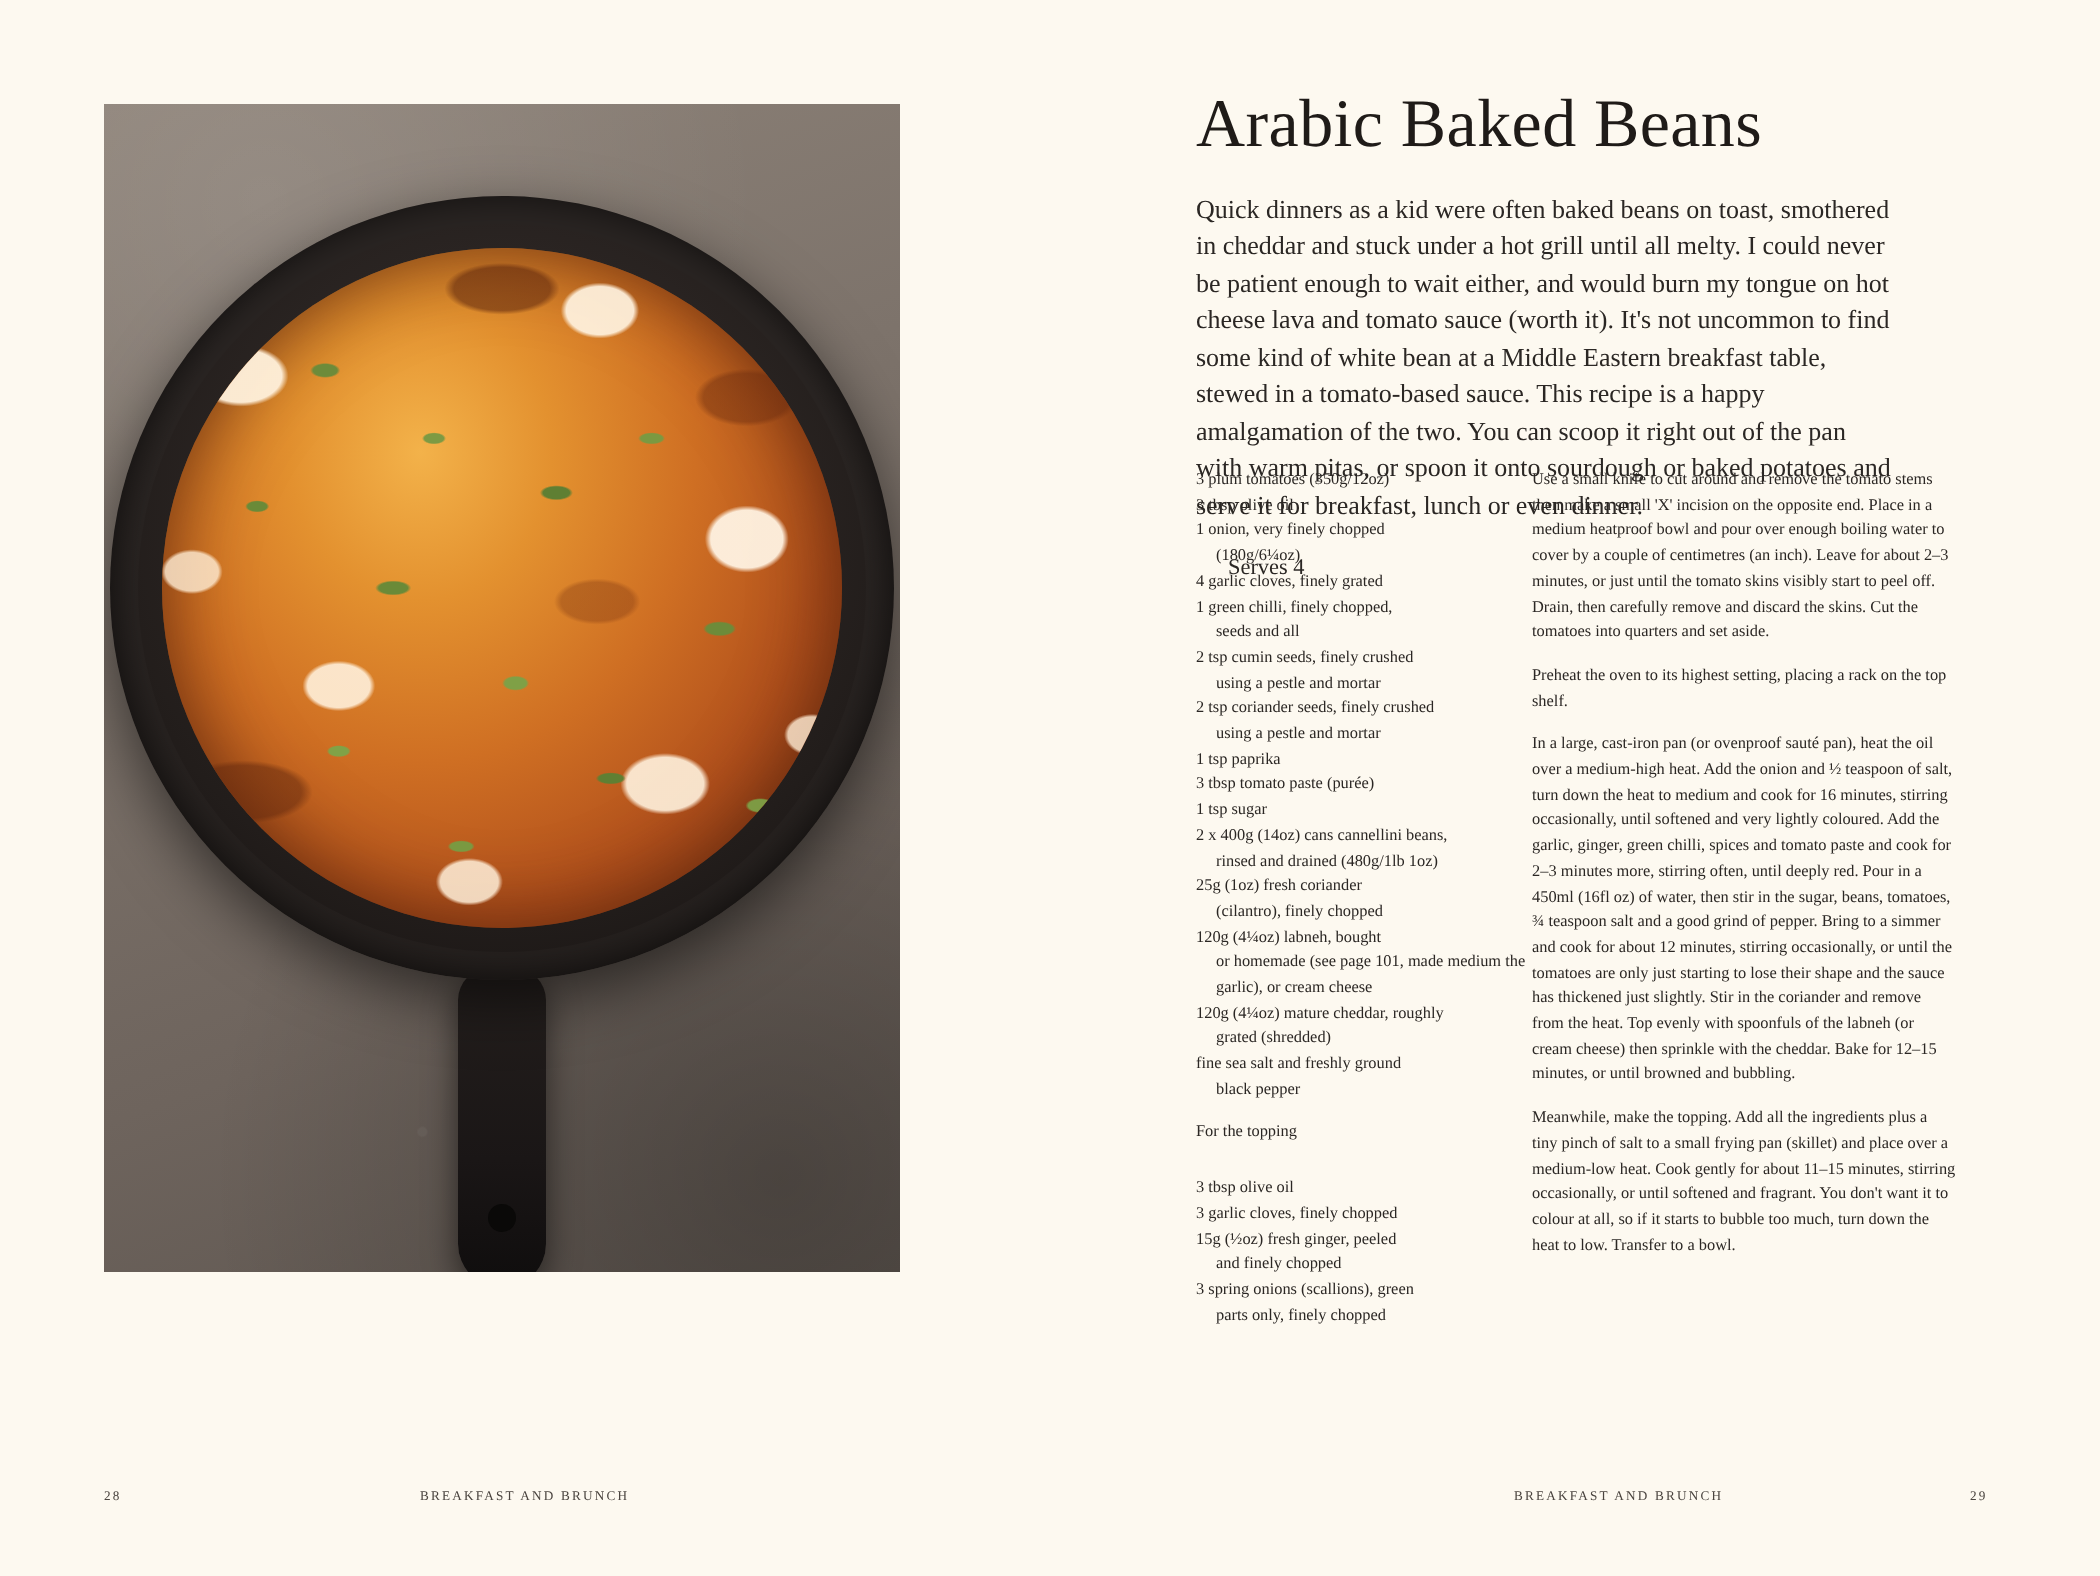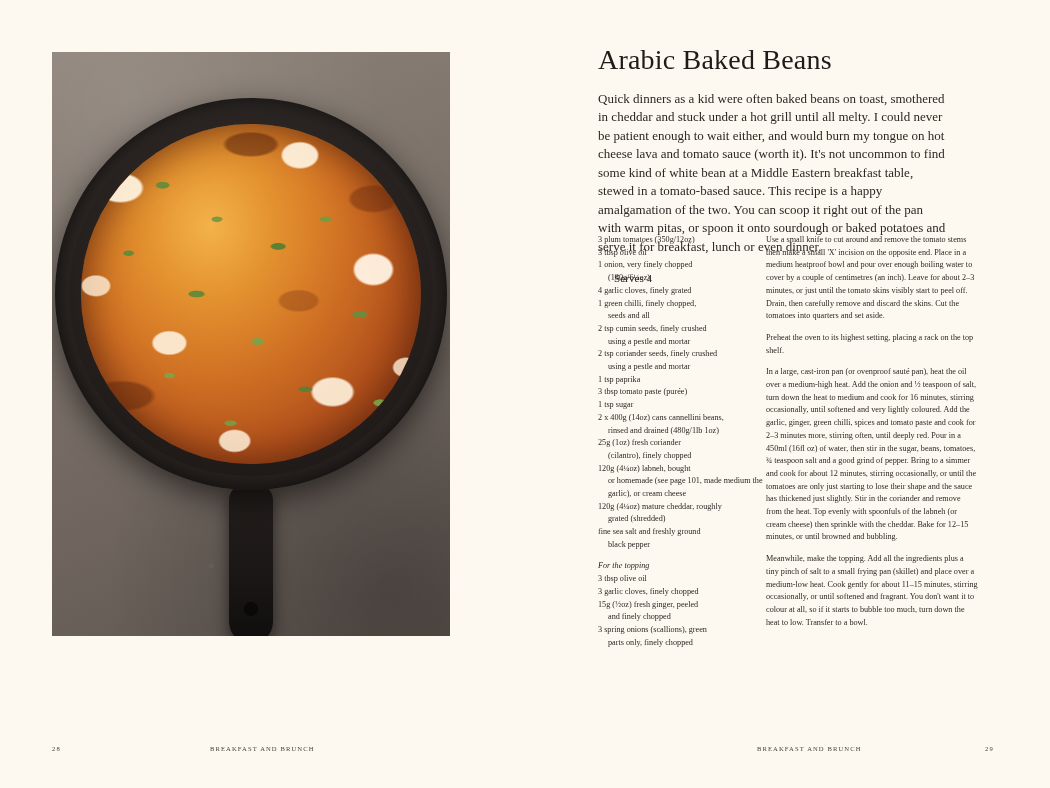--- a/index.html
+++ b/index.html
@@ -141,21 +141,21 @@
   }
 
   
   .recipe {
     position: absolute;
     left: 598px;
     top: 44px;
     width: 400px;
   }
   .title {
-    font-size: 28px;
+    font-size: 34px;
     font-weight: normal;
     letter-spacing: .2px;
     margin: 0 0 14px 0;
     color: #1f1b18;
   }
   .intro {
     font-size: 13px;
     line-height: 1.42;
     margin: 0 0 12px 0;
     width: 348px;
@@ -184,22 +184,21 @@
   }
   .ing-item {
     margin: 0;
     text-indent: 0;
   }
   .ing-item .cont {
     display: block;
     padding-left: 10px;
   }
   .sub-head {
-    font-style: italic;
-    margin: 8px 0 1px 0;
+    margin: 8px 0 16px 0;
   }
   .method-p {
     margin: 0 0 9px 0;
   }
   .method-p:last-child { margin-bottom: 0; }
 
   
   .footer {
     position: absolute;
     bottom: 36px;

